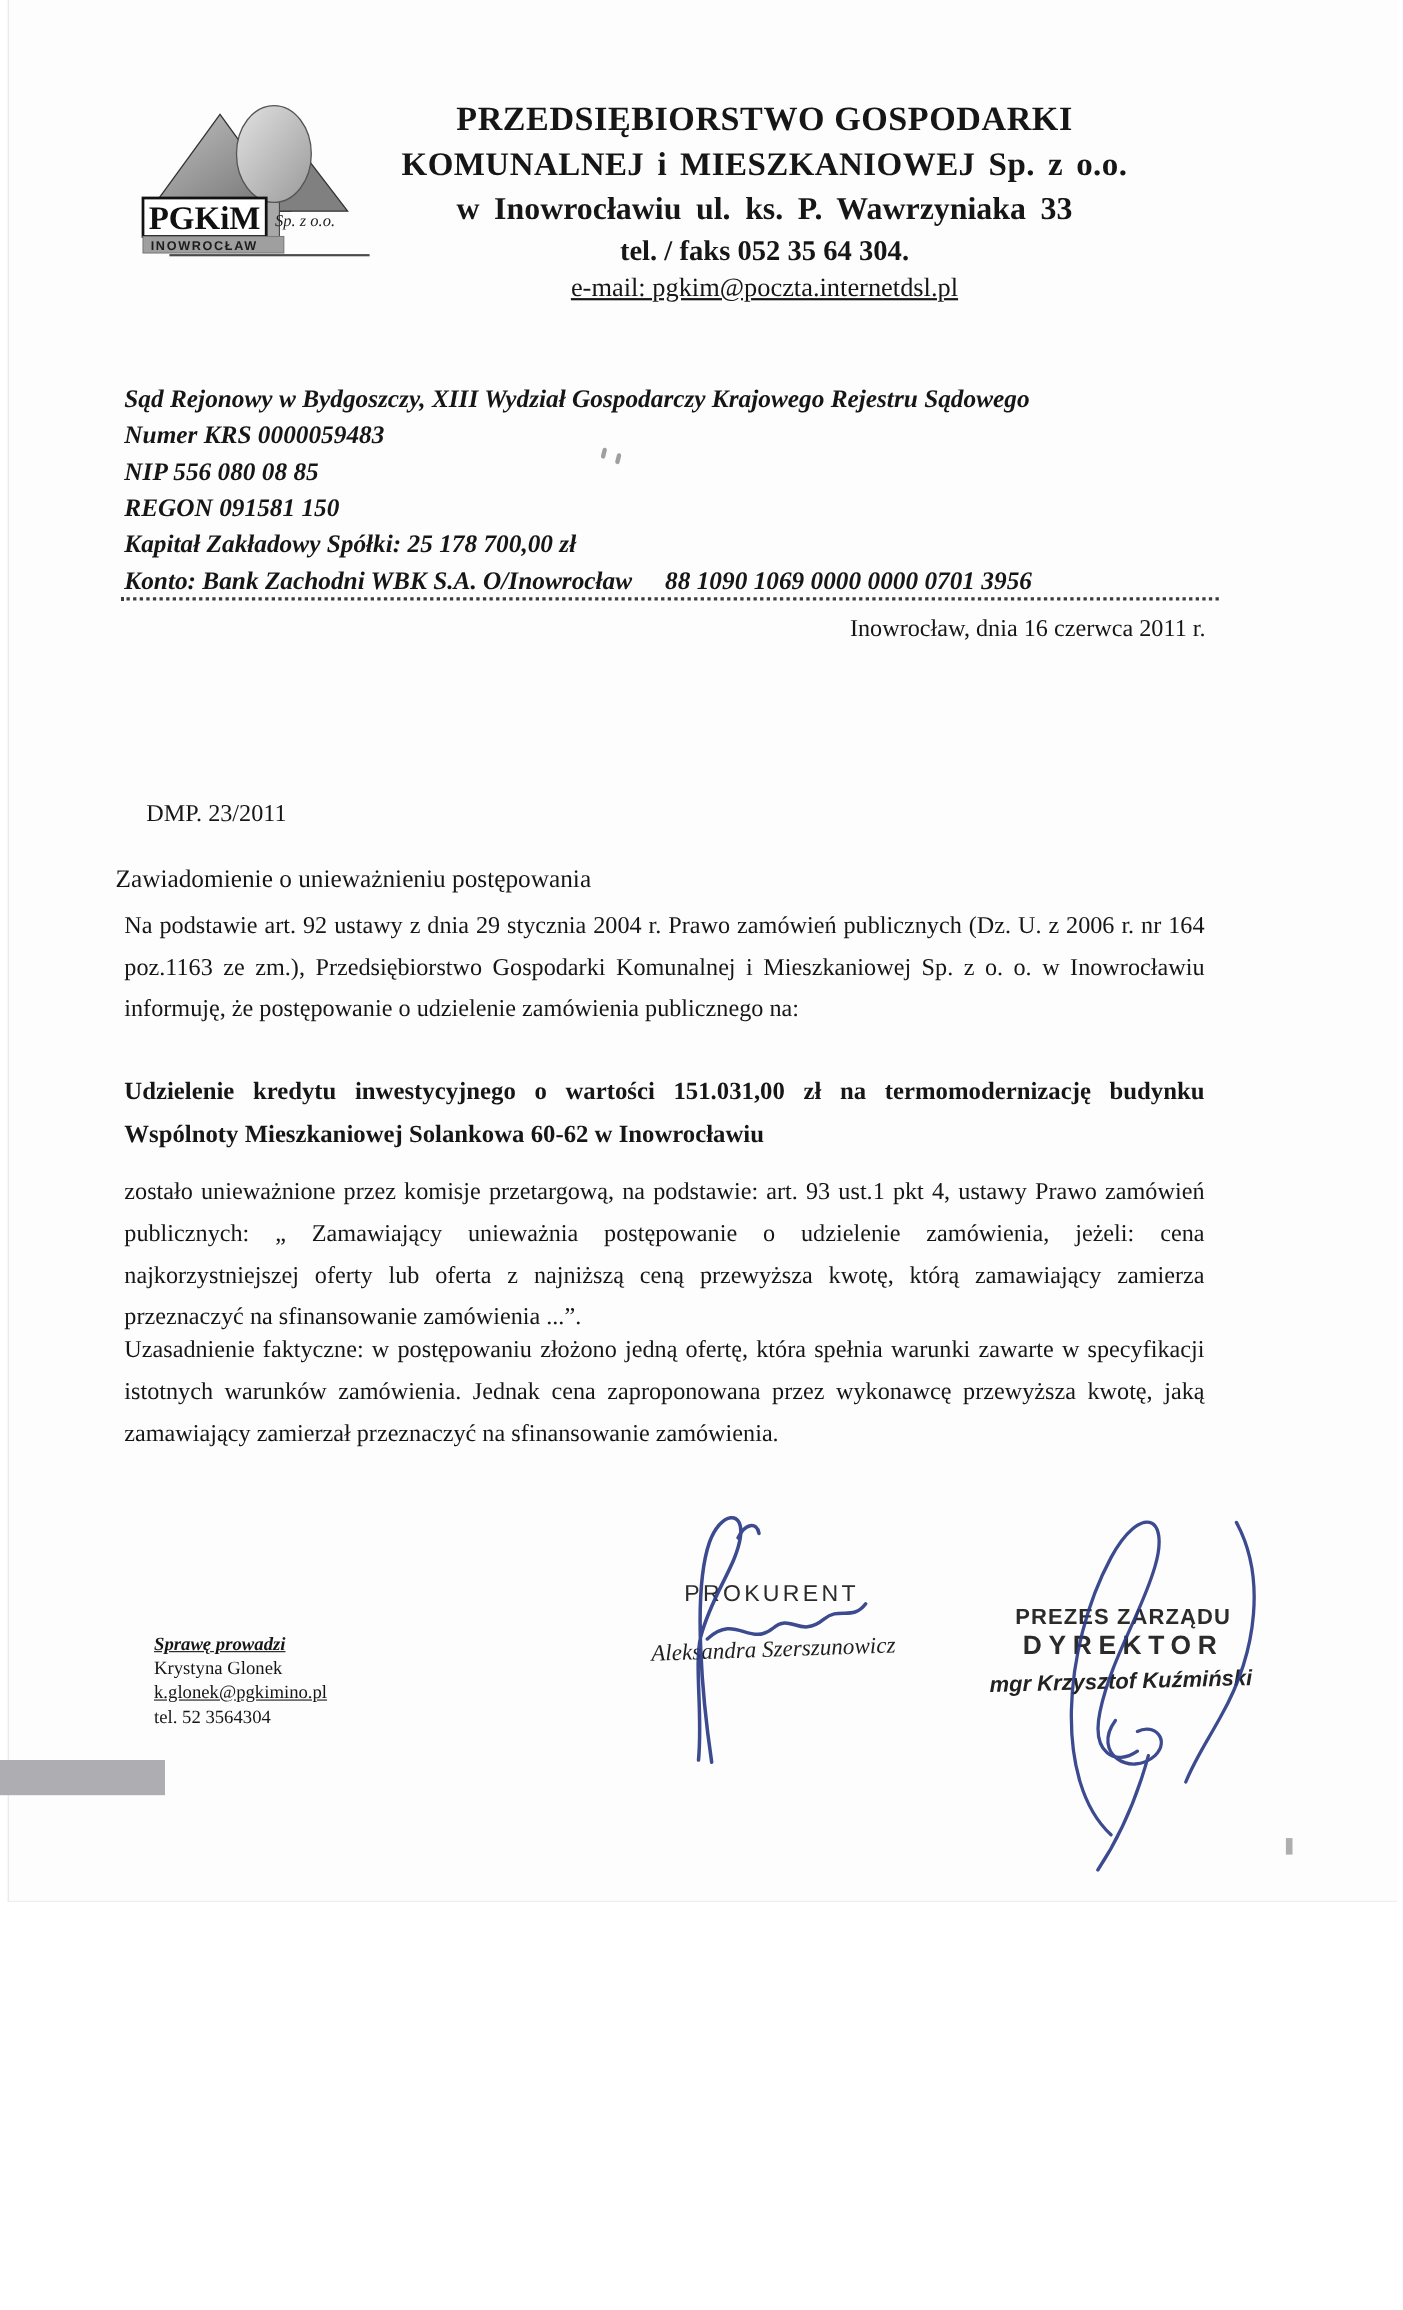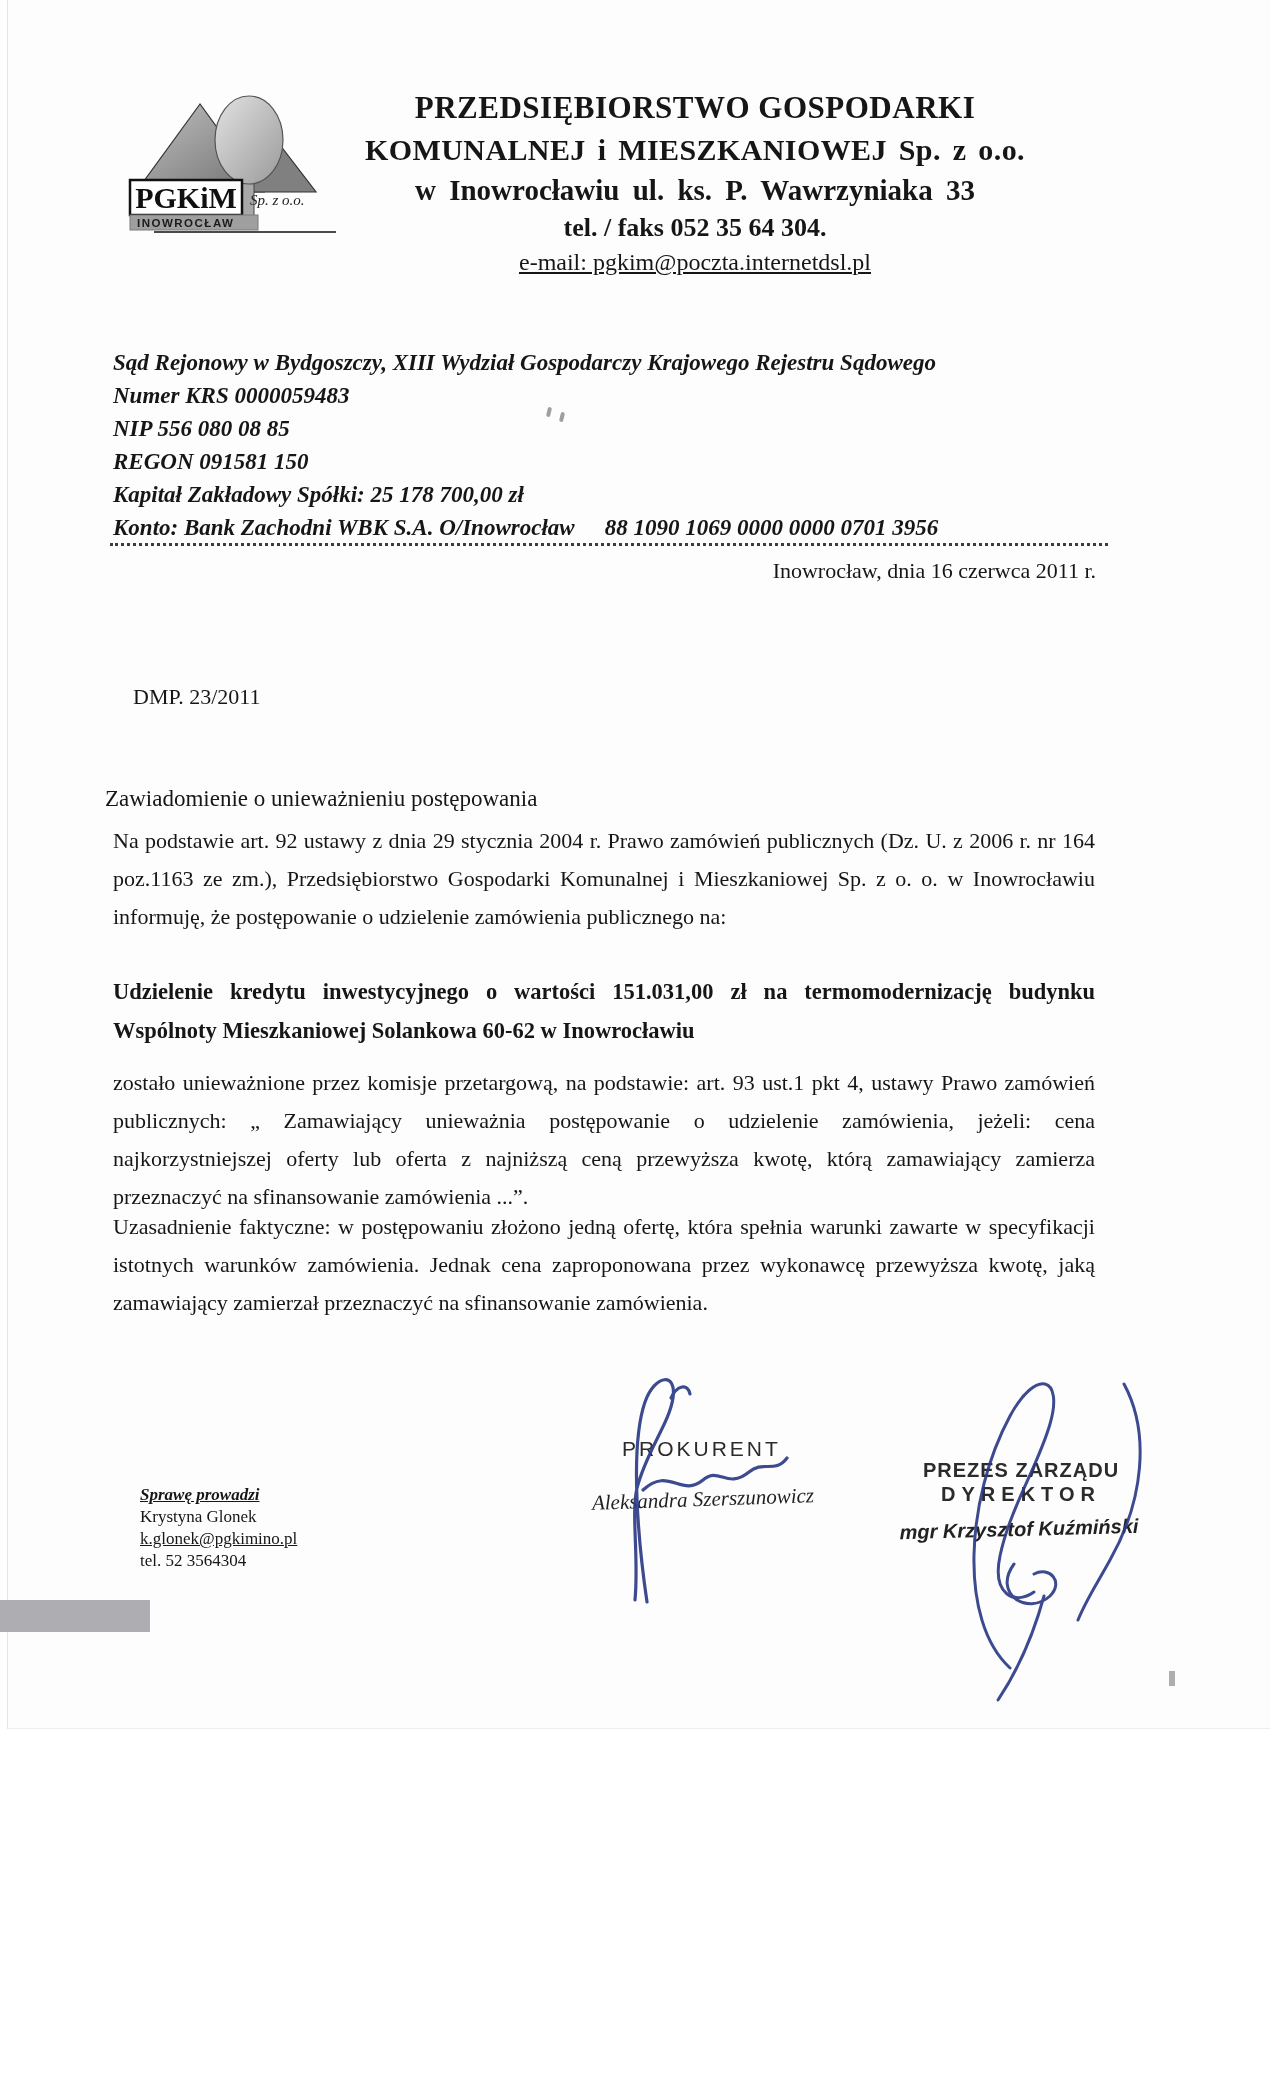--- a/index.html
+++ b/index.html
@@ -23,21 +23,21 @@
 
   
   .registry{position:absolute;left:113px;top:346px;width:1020px;font-weight:bold;
     font-size:23px;line-height:33px;font-style:italic;}
   .acct{margin-left:30px;}
 
   .dots{position:absolute;left:110px;top:527px;width:998px;height:16px;
     border-bottom:3px dotted #3c3c3c;}
   .date-line{position:absolute;left:600px;top:558px;width:496px;text-align:right;font-size:22px;}
 
-  .ref-number{position:absolute;left:133px;top:684px;font-size:22px;}
+  .ref-number{position:absolute;left:133px;top:726px;font-size:22px;}
   .doc-title{position:absolute;left:105px;top:786px;width:980px;text-align:left;
     font-size:23px;font-weight:normal;}
 
   .para{position:absolute;left:113px;width:982px;font-size:22px;line-height:38px;
     text-align:justify;}
   .p-intro{top:822px;}
   .p-subject{top:972px;font-weight:bold;font-size:22.5px;line-height:39px;}
   .p-legal{top:1064px;}
   .p-just{top:1208px;}
 
@@ -46,21 +46,21 @@
   .handler .lbl{font-weight:bold;font-style:italic;text-decoration:underline;}
   .handler .mail{text-decoration:underline;}
 
   .stamp-sans{font-family:"Liberation Sans","DejaVu Sans",sans-serif;}
   .prok-title{position:absolute;left:622px;top:1437px;font-size:21px;letter-spacing:3px;color:#2b2b2b;}
   .prok-name{position:absolute;left:578px;top:1487px;width:250px;text-align:center;
     font-size:21px;font-style:italic;color:#1f1f1f;transform:rotate(-2deg);}
   .prez-title1{position:absolute;left:905px;top:1459px;width:232px;text-align:center;
     font-size:20px;font-weight:bold;letter-spacing:1px;color:#2b2b2b;}
   .prez-title2{position:absolute;left:905px;top:1483px;width:232px;text-align:center;
-    font-size:20px;font-weight:bold;letter-spacing:6px;color:#2b2b2b;}
+    font-size:24px;font-weight:bold;letter-spacing:6px;color:#2b2b2b;}
   .prez-name{position:absolute;left:888px;top:1518px;width:262px;text-align:center;
     font-size:20px;font-style:italic;font-weight:bold;color:#222;transform:rotate(-1.5deg);}
 
   .sig-svg{position:absolute;z-index:5;}
   .sig-prok{left:585px;top:1358px;}
   .sig-prez{left:892px;top:1368px;}
 
   
   .stray-mark{position:absolute;width:4px;height:10px;background:#6d6d6d;border-radius:2px;
     transform:rotate(14deg);opacity:.65;}

